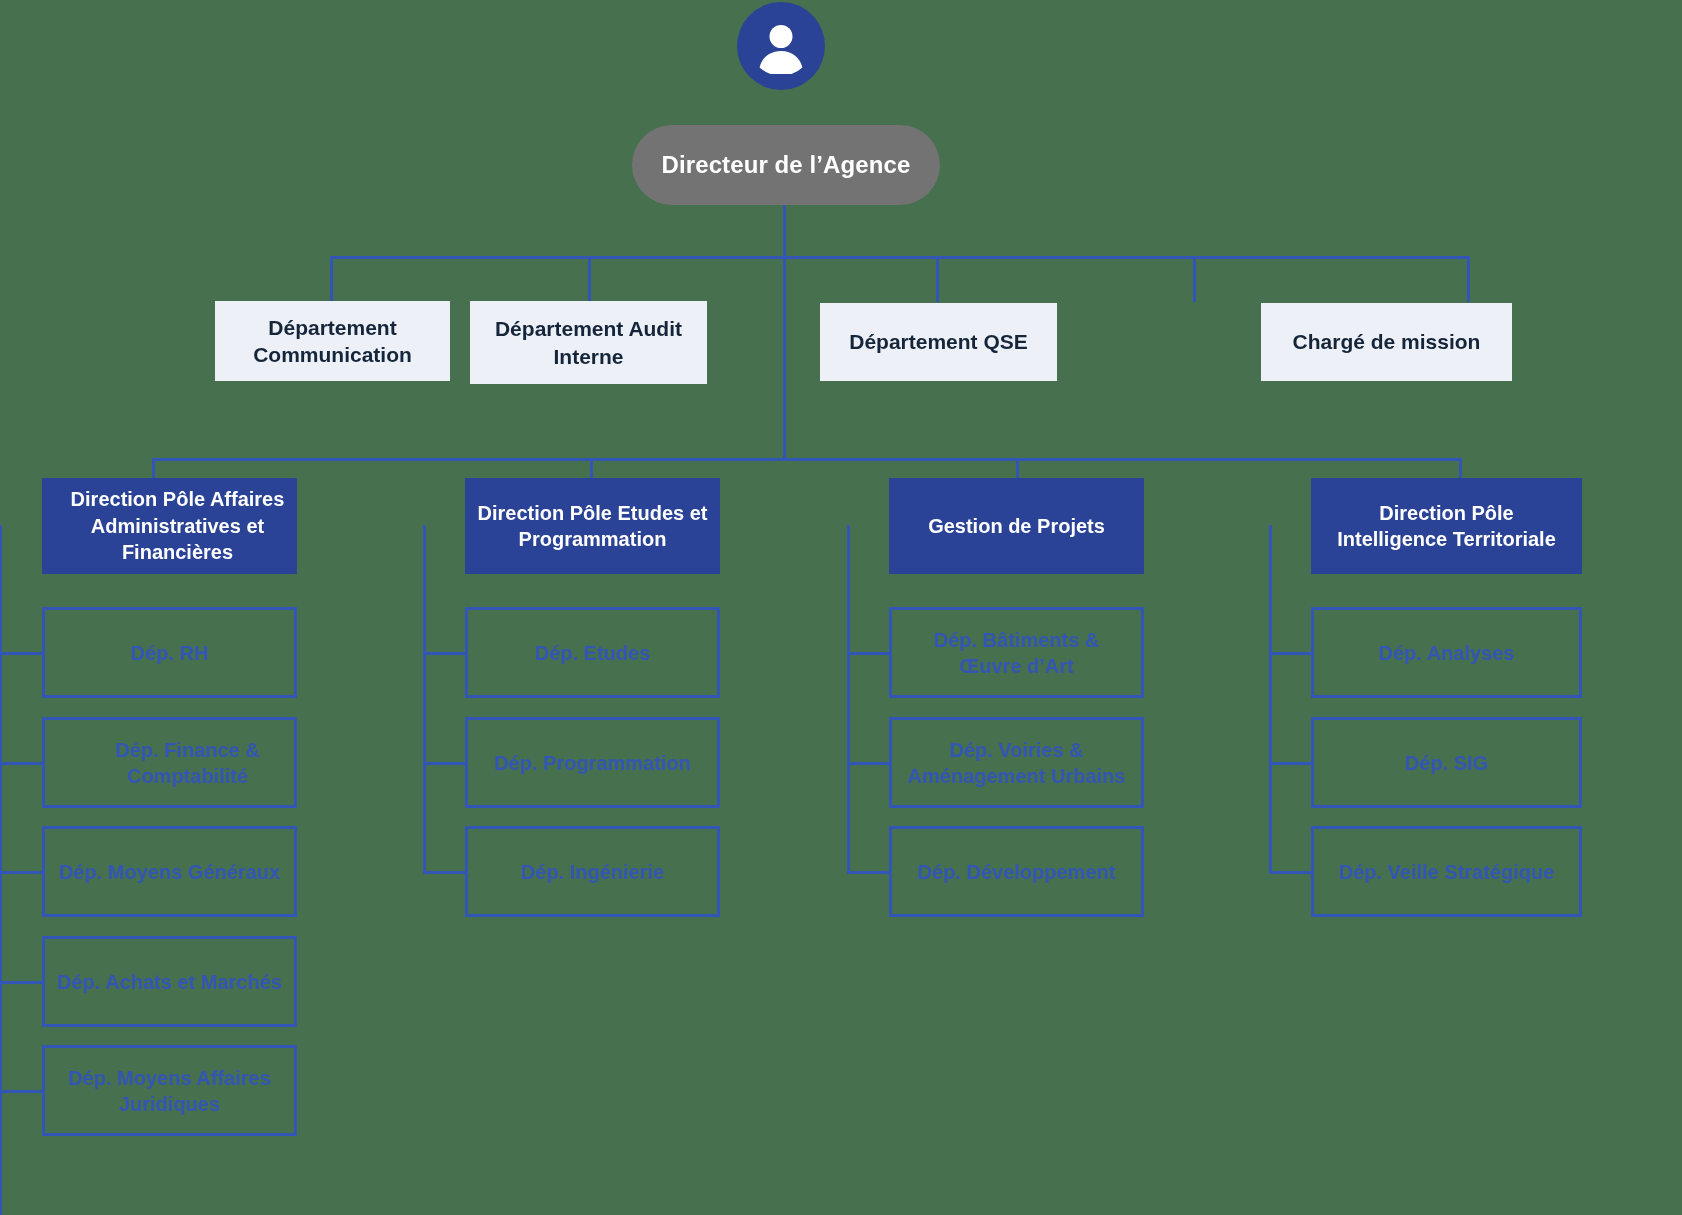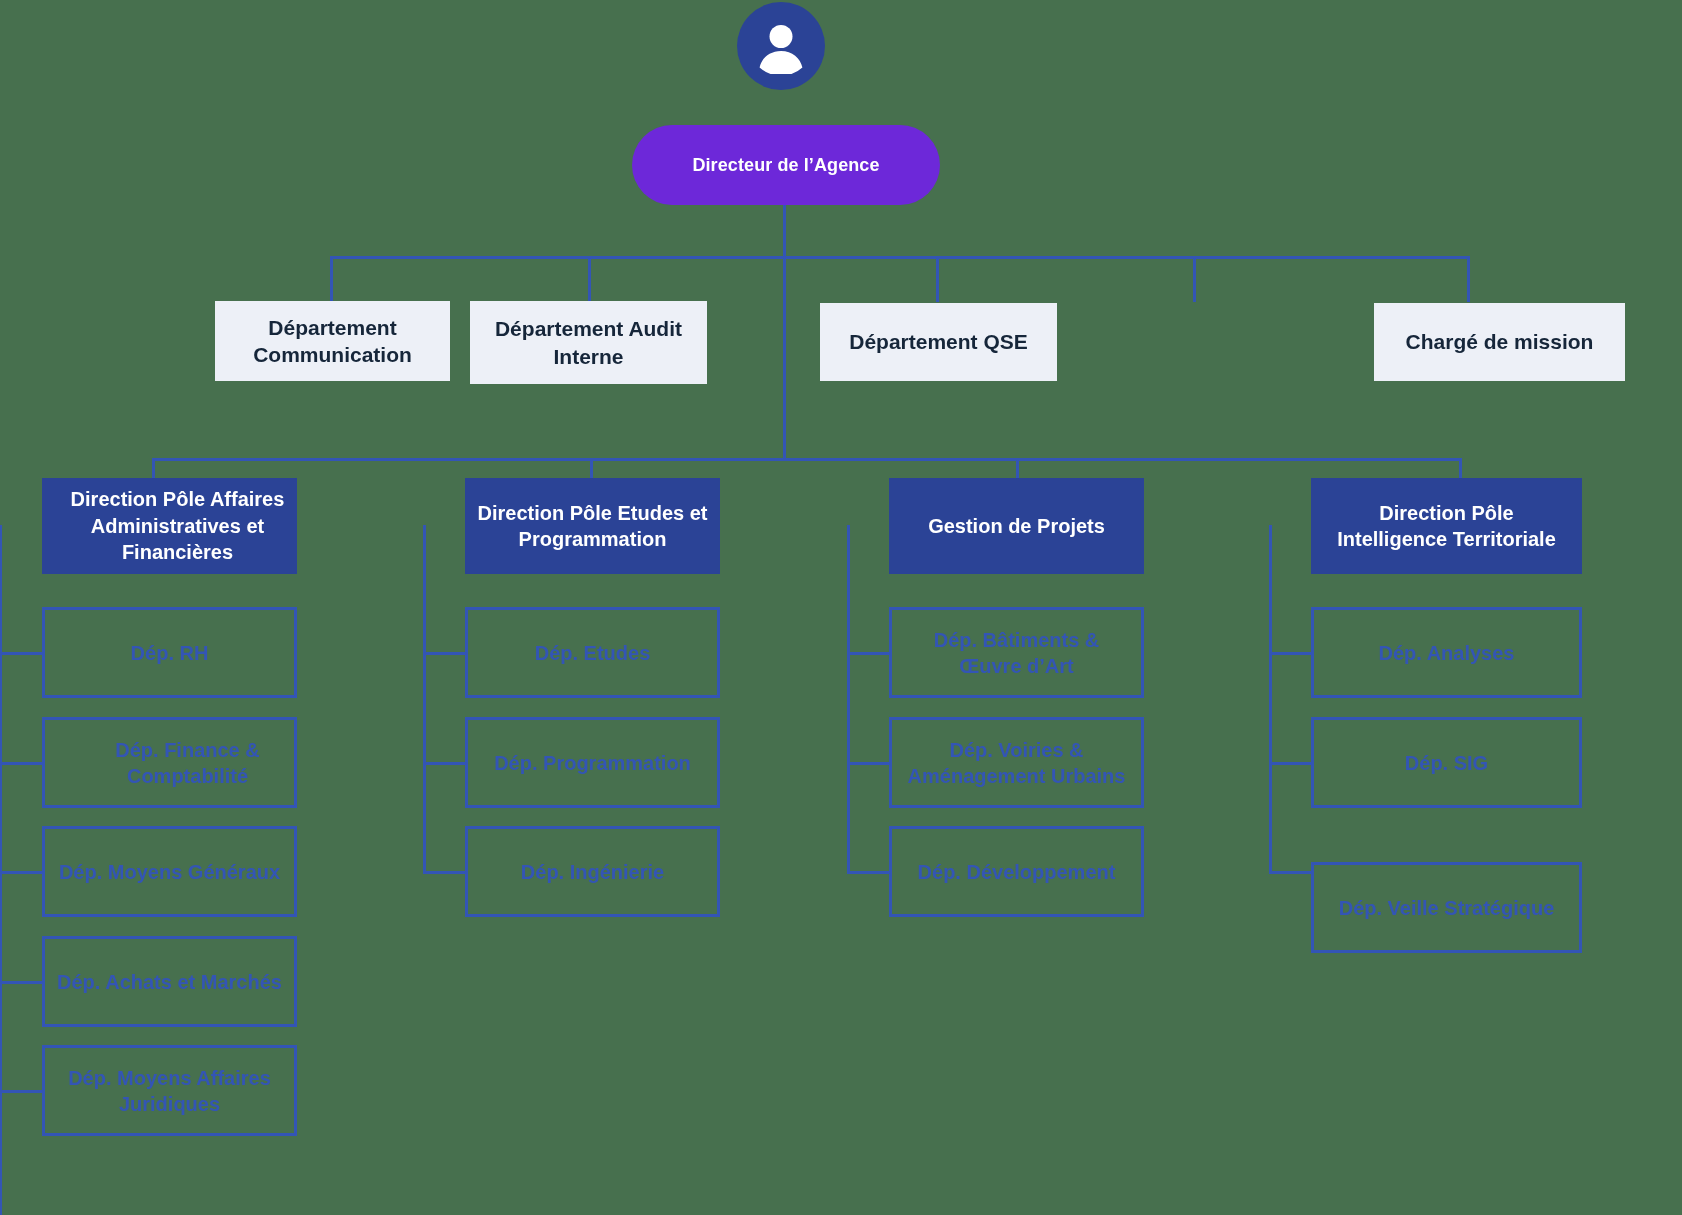--- a/index.html
+++ b/index.html
@@ -22,26 +22,26 @@
     width: 88px; height: 88px;
     border-radius: 50%;
     background: #2b4396;
     display: flex; align-items: center; justify-content: center;
   }
   .avatar svg { display: block; }
 
   
   .root-pill {
     position: absolute;
-    background: #6d28d9;
+    background: #737373;
     border-radius: 46px;
     display: flex; align-items: center; justify-content: center;
     color: #ffffff;
     font-weight: bold;
-    font-size: 18px;
+    font-size: 24px;
     letter-spacing: .1px;
     text-align: center;
     padding: 0 26px;
   }
 
   
   .dept {
     position: absolute;
     background: #edf0f7;
     color: #16263a;
@@ -109,21 +109,21 @@
 
   <div class="dept" style="left:215px; top:301px; width:235px; height:80px;">
     <span>Département Communication</span>
   </div>
   <div class="dept" style="left:470px; top:301px; width:237px; height:83px;">
     <span>Département Audit Interne</span>
   </div>
   <div class="dept" style="left:820px; top:303px; width:237px; height:78px;">
     <span>Département QSE</span>
   </div>
-  <div class="dept" style="left:1374px; top:303px; width:251px; height:78px;align-items:center;">
+  <div class="dept" style="left:1261px; top:303px; width:251px; height:78px;align-items:center;">
     <span>Chargé de mission</span>
   </div>
 
   <div class="ln h" style="left:152px; top:458px; width:1310px;"></div>
   <div class="ln v" style="left:152px; top:458px; height:22px;"></div>
   <div class="ln v" style="left:590px; top:458px; height:22px;"></div>
   <div class="ln v" style="left:1016px; top:458px; height:22px;"></div>
   <div class="ln v" style="left:1459px; top:458px; height:22px;"></div>
 
   <div class="dir" style="left:42px; top:478px; width:255px; height:96px;padding-left:28px;">
@@ -196,17 +196,17 @@
   <div class="ln h" style="left:1269px; top:652px; width:42px;"></div>
   <div class="ln h" style="left:1269px; top:762px; width:42px;"></div>
   <div class="ln h" style="left:1269px; top:871px; width:42px;"></div>
 
   <div class="leaf" style="left:1311px; top:607px; width:271px; height:91px;">
     <span>Dép. Analyses</span>
   </div>
   <div class="leaf" style="left:1311px; top:717px; width:271px; height:91px;">
     <span>Dép. SIG</span>
   </div>
-  <div class="leaf" style="left:1311px; top:826px; width:271px; height:91px;margin-top:36px;">
+  <div class="leaf" style="left:1311px; top:826px; width:271px; height:91px;">
     <span>Dép. Veille Stratégique</span>
   </div>
 
 </div>
 
 </body></html>

